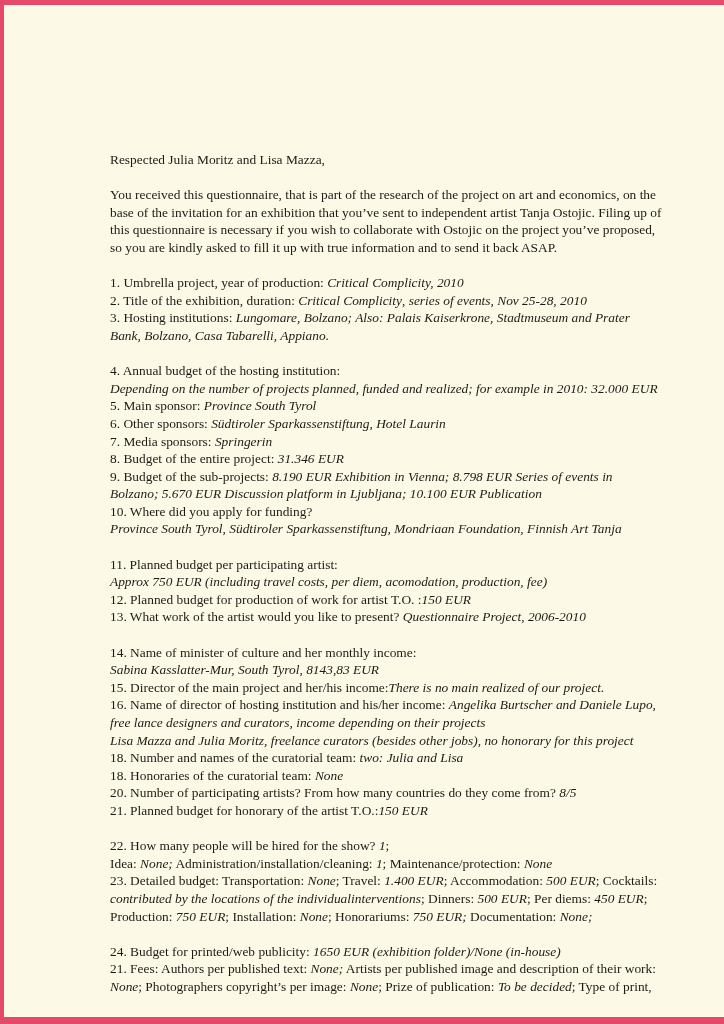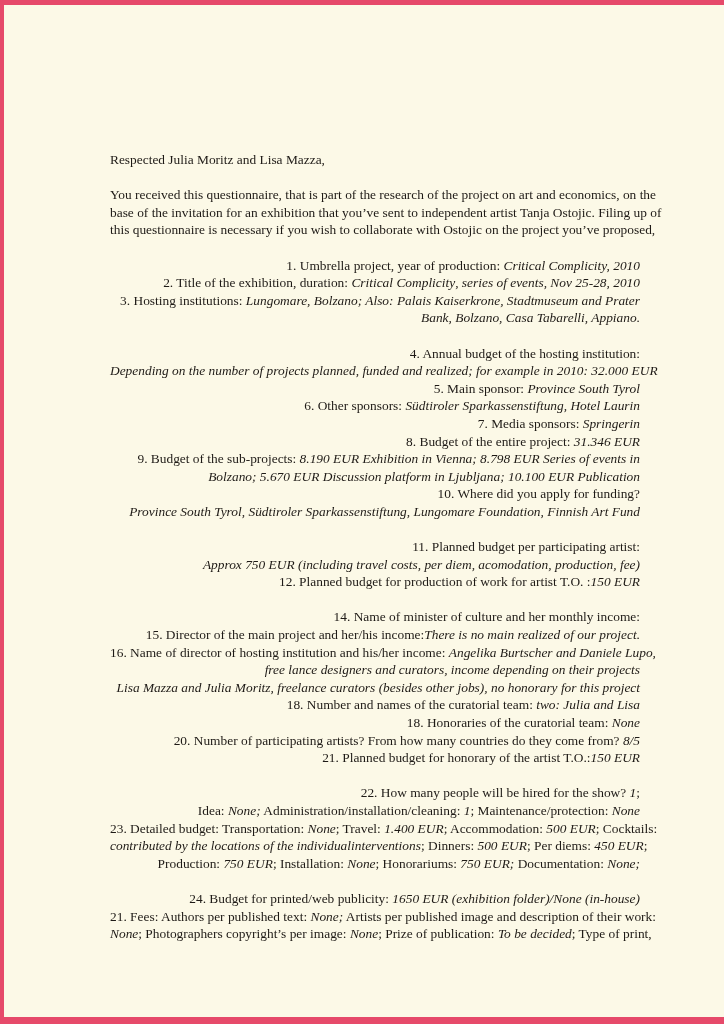--- a/index.html
+++ b/index.html
@@ -17,61 +17,64 @@
     padding-left: 43px;
   }
   .content {
     position: absolute;
     left: 106px; top: 146px;
     width: 530px;
     font-size: 13.4px;
     line-height: 17.6px;
   }
   .para { margin: 0 0 17.6px 0; }
-  .line { display: block; white-space: nowrap; text-align: right; }
+  .line { display: block; white-space: nowrap; }
   .ans { font-style: italic; }
   .group { margin: 0 0 17.6px 0; }
 </style>
 </head>
 <body>
 
 <div class="sheet">
   <div class="content">
     <p class="para">Respected Julia Moritz and Lisa Mazza,</p>
     <p class="para">
       <span class="line">You received this questionnaire, that is part of the research of the project on art and economics, on the</span>
       <span class="line">base of the invitation for an exhibition that you’ve sent to independent artist Tanja Ostojic. Filing up of</span>
       <span class="line">this questionnaire is necessary if you wish to collaborate with Ostojic on the project you’ve proposed,</span>
+      <span class="line">so you are kindly asked to fill it up with true information and to send it back ASAP.</span>
     </p>
     <div id="groups">
         <div class="group">
           <span class="line"><span>1. Umbrella project, year of production: </span><span class="ans">Critical Complicity, 2010</span></span>
           <span class="line"><span>2. Title of the exhibition, duration: </span><span class="ans">Critical Complicity</span><span>, </span><span class="ans">series of events, Nov 25-28, 2010</span></span>
           <span class="line"><span>3. Hosting institutions: </span><span class="ans">Lungomare, Bolzano; Also: Palais Kaiserkrone, Stadtmuseum and Prater</span></span>
           <span class="line"><span class="ans">Bank, Bolzano, Casa Tabarelli, Appiano.</span></span>
         </div>
         <div class="group">
           <span class="line"><span>4. Annual budget of the hosting institution:</span></span>
           <span class="line"><span class="ans">Depending on the number of projects planned, funded and realized; for example in 2010: 32.000 EUR</span></span>
           <span class="line"><span>5. Main sponsor: </span><span class="ans">Province South Tyrol</span></span>
           <span class="line"><span>6. Other sponsors: </span><span class="ans">Südtiroler Sparkassenstiftung, Hotel Laurin</span></span>
           <span class="line"><span>7. Media sponsors: </span><span class="ans">Springerin</span></span>
           <span class="line"><span>8. Budget of the entire project: </span><span class="ans">31.346 EUR</span></span>
           <span class="line"><span>9. Budget of the sub-projects: </span><span class="ans">8.190 EUR Exhibition in Vienna; 8.798 EUR Series of events in</span></span>
           <span class="line"><span class="ans">Bolzano; 5.670 EUR Discussion platform in Ljubljana; 10.100 EUR Publication</span></span>
           <span class="line"><span>10. Where did you apply for funding?</span></span>
-          <span class="line"><span class="ans">Province South Tyrol, Südtiroler Sparkassenstiftung, Lungomare Foundation, Finnish Art Fund</span></span>
+          <span class="line"><span class="ans">Province South Tyrol, Südtiroler Sparkassenstiftung, Mondriaan Foundation, Finnish Art Tanja</span></span>
         </div>
         <div class="group">
           <span class="line"><span>11. Planned budget per participating artist:</span></span>
           <span class="line"><span class="ans">Approx 750 EUR (including travel costs, per diem, acomodation, production, fee)</span></span>
           <span class="line"><span>12. Planned budget for production of work for artist T.O. :</span><span class="ans">150 EUR</span></span>
+          <span class="line"><span>13. What work of the artist would you like to present? </span><span class="ans">Questionnaire Project, 2006-2010</span></span>
         </div>
         <div class="group">
           <span class="line"><span>14. Name of minister of culture and her monthly income:</span></span>
+          <span class="line"><span class="ans">Sabina Kasslatter-Mur, South Tyrol, 8143,83 EUR</span></span>
           <span class="line"><span>15. Director of the main project and her/his income:</span><span class="ans">There is no main realized of our project.</span></span>
           <span class="line"><span>16. Name of director of hosting institution and his/her income: </span><span class="ans">Angelika Burtscher and Daniele Lupo,</span></span>
           <span class="line"><span class="ans">free lance designers and curators, income depending on their projects</span></span>
           <span class="line"><span class="ans">Lisa Mazza and Julia Moritz, freelance curators (besides other jobs), no honorary for this project</span></span>
           <span class="line"><span>18. Number and names of the curatorial team: </span><span class="ans">two: Julia and Lisa</span></span>
           <span class="line"><span>18. Honoraries of the curatorial team: </span><span class="ans">None</span></span>
           <span class="line"><span>20. Number of participating artists? From how many countries do they come from? </span><span class="ans">8/5</span></span>
           <span class="line"><span>21. Planned budget for honorary of the artist T.O.:</span><span class="ans">150 EUR</span></span>
         </div>
         <div class="group">

